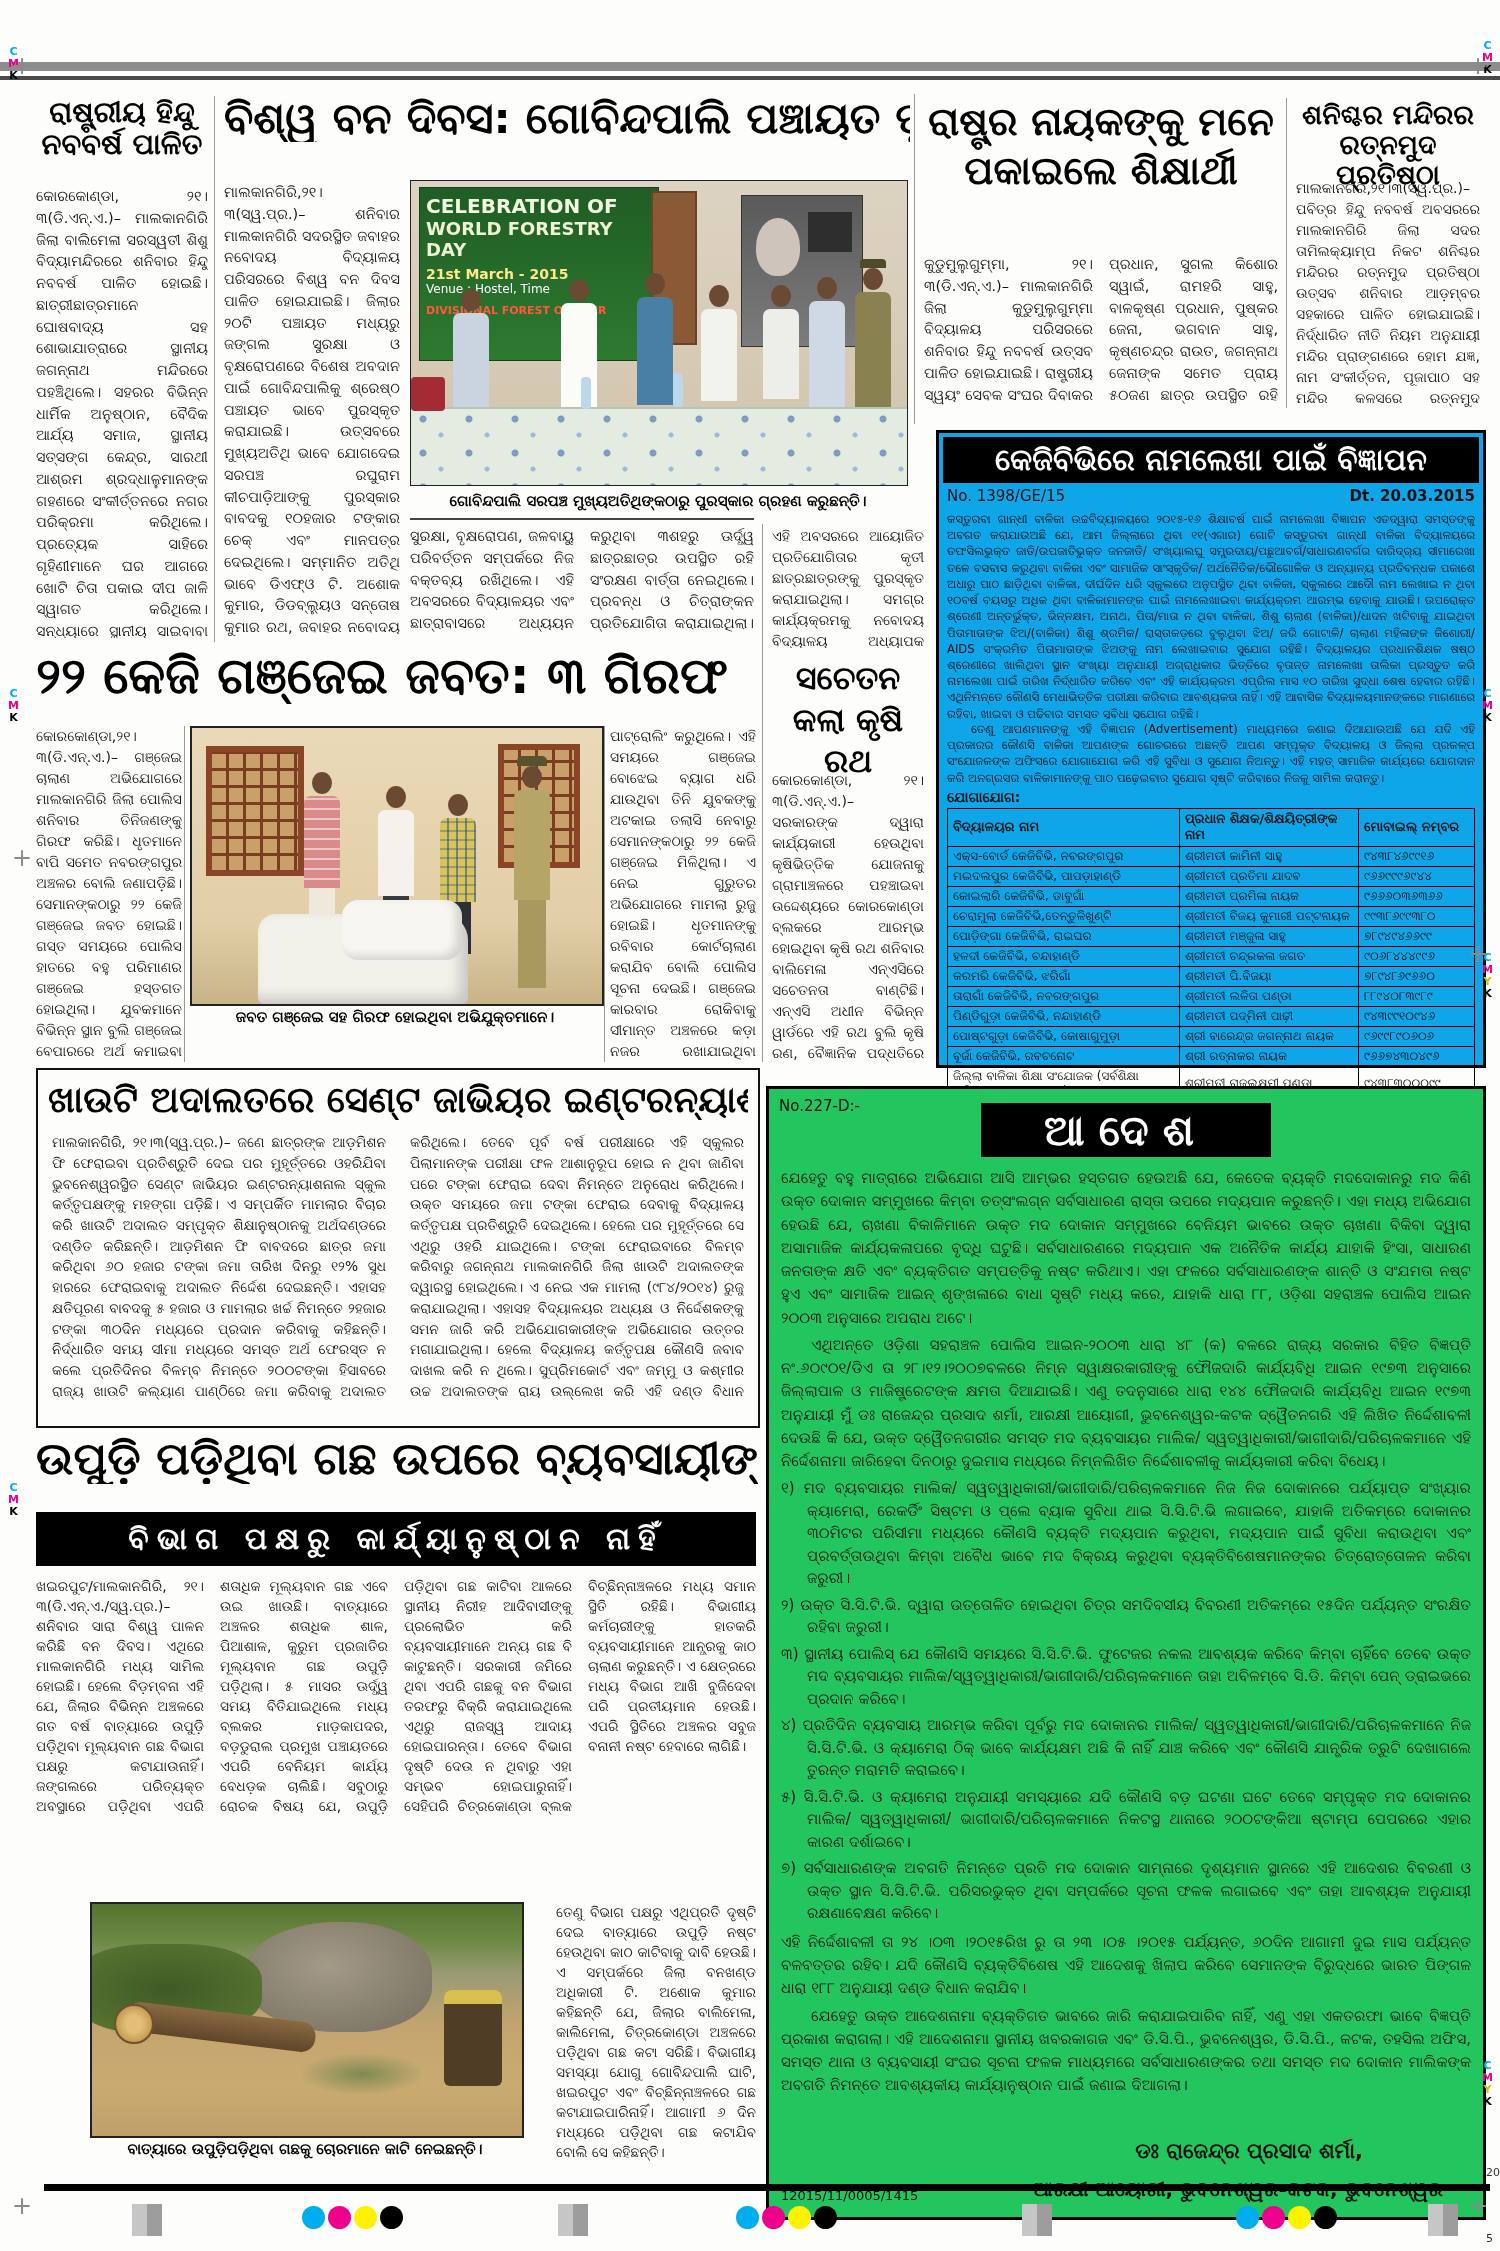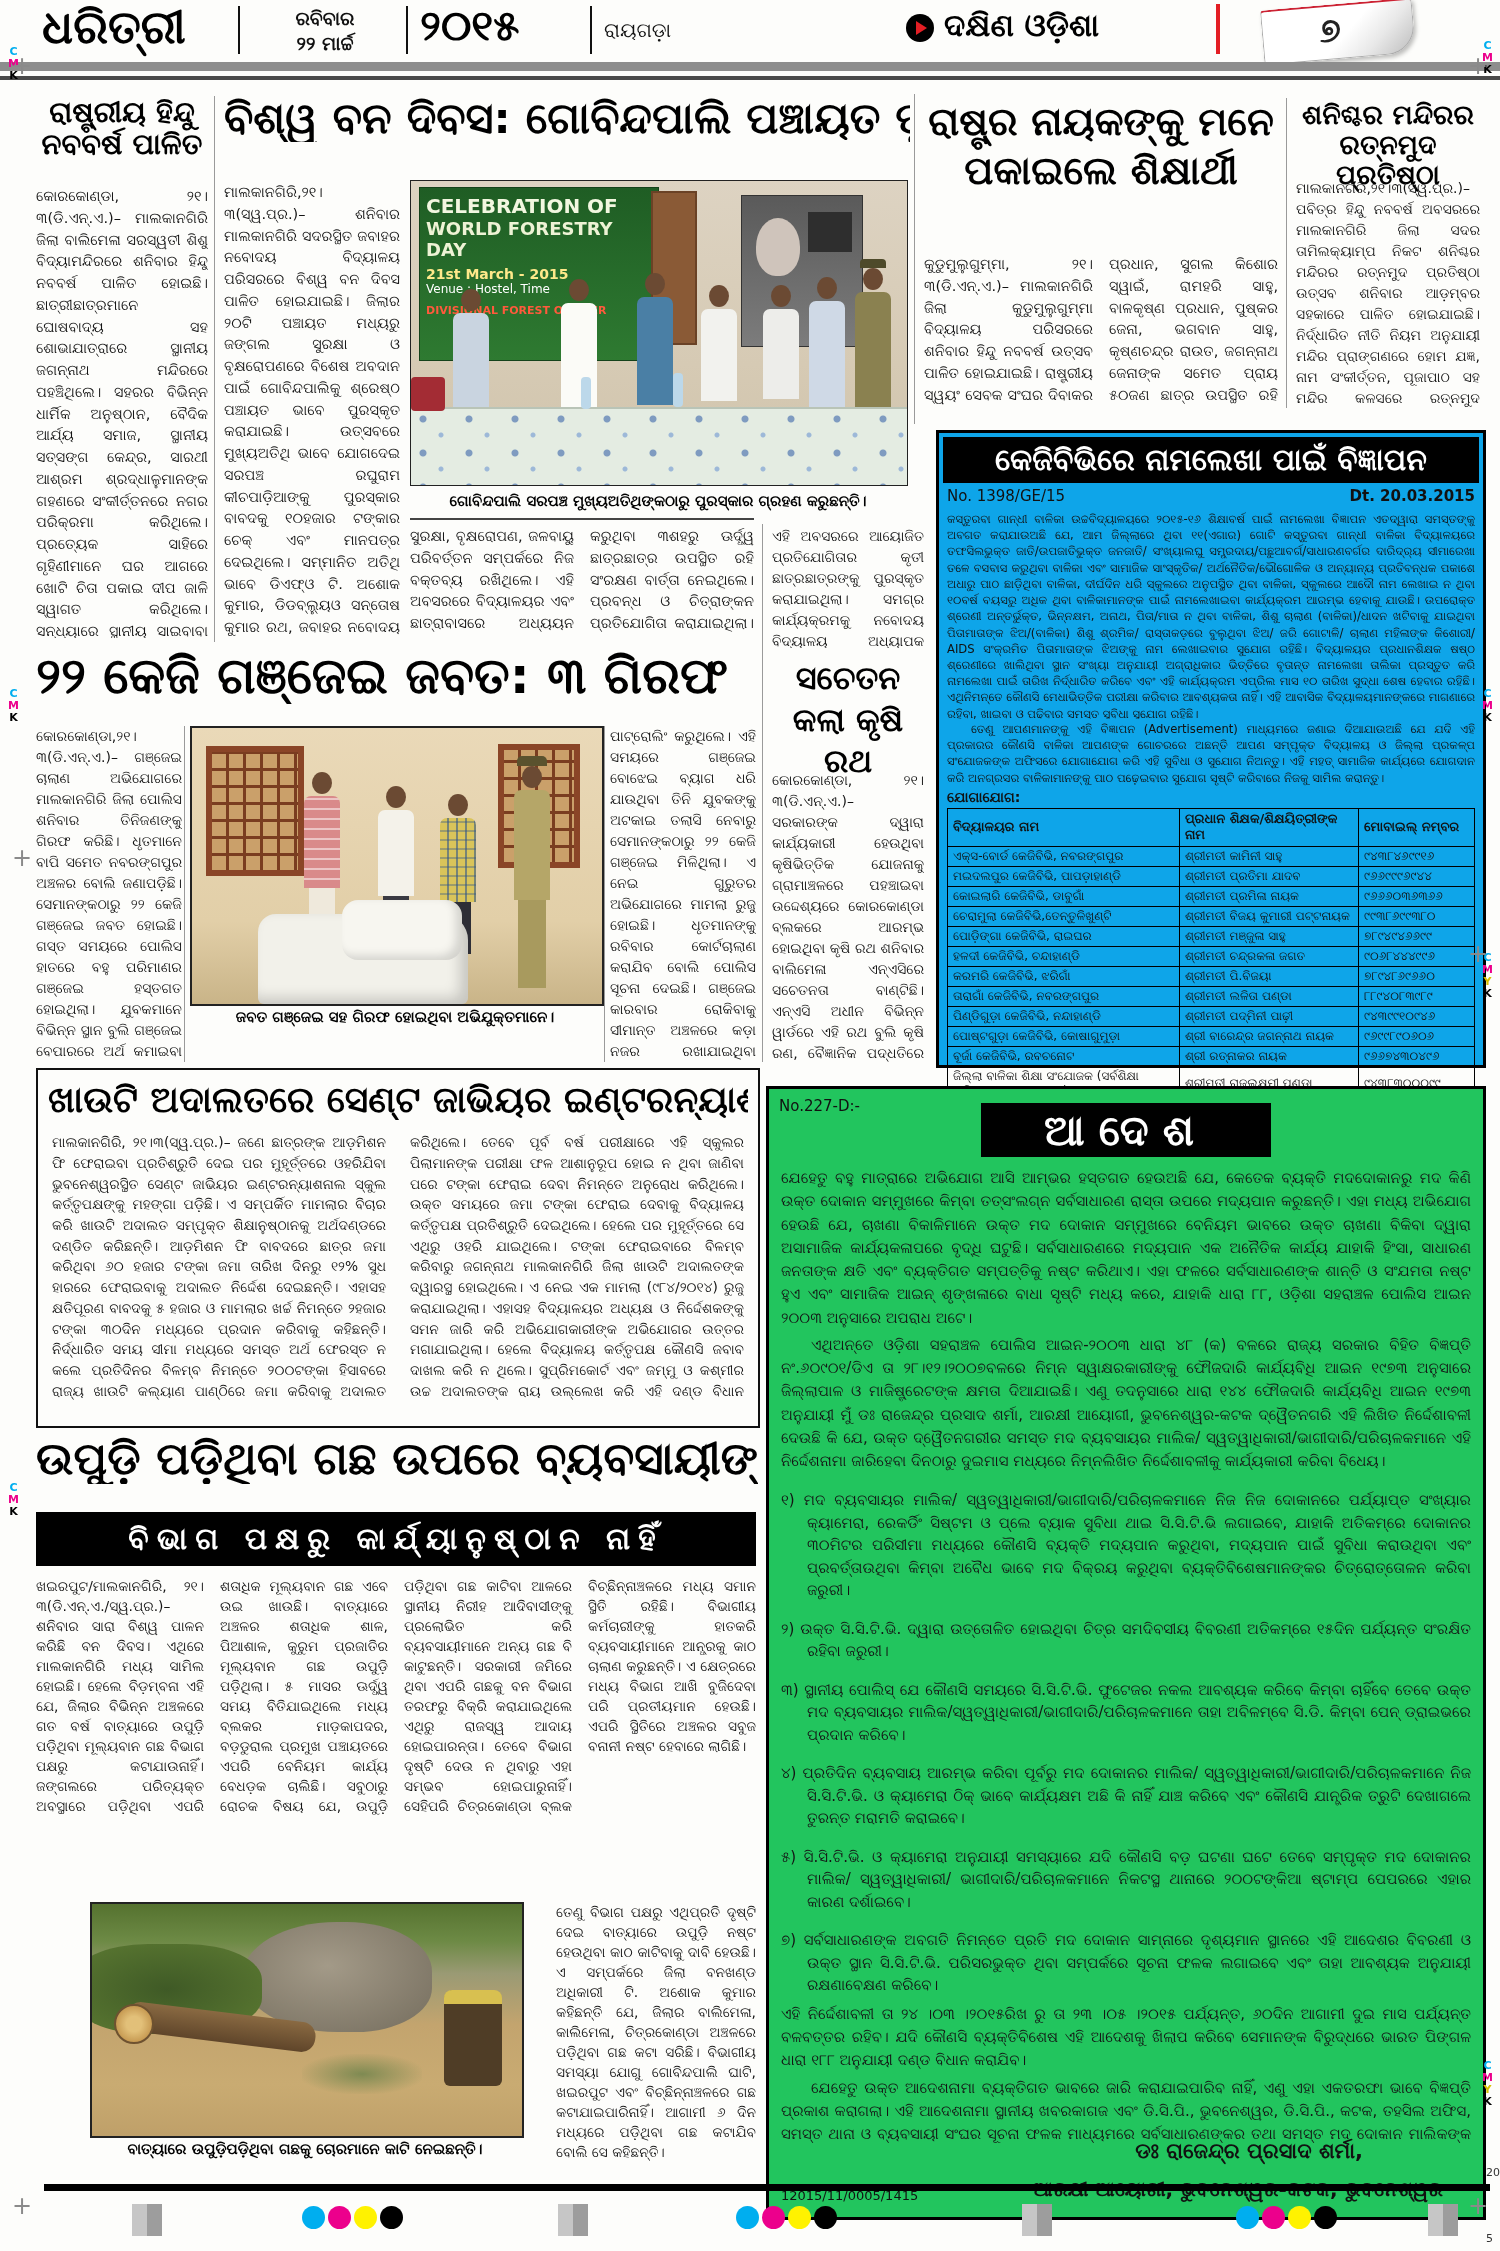--- a/index.html
+++ b/index.html
@@ -18,50 +18,27 @@
   .photo{border:1px solid #222;overflow:hidden;}
   .person{position:absolute;}
   .person .head{width:20px;height:22px;border-radius:50%;background:#6b4a33;margin:0 auto;}
   .person .torso{width:36px;height:72px;border-radius:7px 7px 0 0;margin:2px auto 0;}
   .blackbar{background:#000;color:#fff;}
   .regletters{font-size:11px;line-height:12px;font-weight:bold;text-align:center;}
   .crosshair{color:#8a8a8a;font-size:24px;line-height:20px;}
   table.kgbv{border-collapse:collapse;width:100%;font-size:12px;}
   table.kgbv th,table.kgbv td{border:1.5px solid #000;padding:2px 5px;text-align:left;line-height:1.25;}
   table.kgbv th{font-size:13px;}
-  .ord-item{padding-left:26px;text-indent:-26px;margin-top:16px;}
+  .ord-item{padding-left:26px;text-indent:-26px;margin-top:4px;}
 </style>
 </head>
 <body>
 
 <div id="page">
 
-  <div class="abs" style="left:0;top:0;width:1500px;height:60px;">
-    <div class="abs hl" style="left:42px;top:2px;font-size:46px;">ଧରିତ୍ରୀ</div>
-    <div class="abs" style="left:238px;top:6px;width:2px;height:48px;background:#111;"></div>
-    <div class="abs b" style="left:252px;top:6px;width:146px;text-align:center;font-size:19px;line-height:1.3;">
-      <div>ରବିବାର</div>
-      <div>୨୨ ମାର୍ଚ୍ଚ</div>
-    </div>
-    <div class="abs" style="left:406px;top:6px;width:2px;height:48px;background:#111;"></div>
-    <div class="abs hl" style="left:420px;top:2px;font-size:42px;">୨୦୧୫</div>
-    <div class="abs" style="left:590px;top:6px;width:2px;height:48px;background:#111;"></div>
-    <div class="abs" style="left:604px;top:18px;font-size:20px;">ରାୟଗଡ଼ା</div>
-
-    <div class="abs" style="left:906px;top:14px;width:28px;height:28px;border-radius:50%;background:#000;">
-      <div style="position:absolute;left:10px;top:7px;width:0;height:0;border-left:11px solid #e31e24;border-top:7px solid transparent;border-bottom:7px solid transparent;"></div>
-    </div>
-    <div class="abs hl" style="left:944px;top:8px;font-size:31px;">ଦକ୍ଷିଣ ଓଡ଼ିଶା</div>
-    <div class="abs" style="left:1216px;top:4px;width:4px;height:50px;background:#e31e24;"></div>
-
-    <div class="abs" style="left:1256px;top:2px;width:168px;height:56px;">
-      <div style="position:absolute;left:6px;top:2px;width:150px;height:52px;background:linear-gradient(135deg,#ffffff 55%,#e8e8e8 75%,#bdbdbd 100%);border:1px solid #aaa;border-top:2px solid #c23;border-radius:4px 4px 28px 4px;transform:rotate(-5deg);box-shadow:2px 3px 4px rgba(0,0,0,.25);"></div>
-      <div class="abs b" style="left:64px;top:8px;font-size:34px;color:#222;">୭</div>
-    </div>
-  </div>
 
   <div class="abs" style="left:0;top:62px;width:1500px;height:9px;background:#8d8d8d;"></div>
   <div class="abs" style="left:0;top:76px;width:1500px;height:4px;background:#4a4a4a;"></div>
 
   <div class="abs hl" style="left:36px;top:96px;width:172px;font-size:29px;text-align:center;">ରାଷ୍ଟ୍ରୀୟ ହିନ୍ଦୁ ନବବର୍ଷ ପାଳିତ</div>
   <div class="abs bt" style="left:36px;top:186px;width:172px;height:452px;">କୋରକୋଣ୍ଡା, ୨୧।୩(ଡି.ଏନ୍.ଏ.)– ମାଲକାନଗିରି ଜିଲା ବାଲିମେଳା ସରସ୍ୱତୀ ଶିଶୁ ବିଦ୍ୟାମନ୍ଦିରରେ ଶନିବାର ହିନ୍ଦୁ ନବବର୍ଷ ପାଳିତ ହୋଇଛି। ଛାତ୍ରୀଛାତ୍ରମାନେ ଘୋଷବାଦ୍ୟ ସହ ଶୋଭାଯାତ୍ରାରେ ସ୍ଥାନୀୟ ଜଗନ୍ନାଥ ମନ୍ଦିରରେ ପହଞ୍ଚିଥିଲେ। ସହରର ବିଭିନ୍ନ ଧାର୍ମିକ ଅନୁଷ୍ଠାନ, ବୈଦିକ ଆର୍ଯ୍ୟ ସମାଜ, ସ୍ଥାନୀୟ ସତ୍‌ସଙ୍ଗ କେନ୍ଦ୍ର, ସାରଥୀ ଆଶ୍ରମ ଶ୍ରଦ୍ଧାଳୁମାନଙ୍କ ଗହଣରେ ସଂକୀର୍ତ୍ତନରେ ନଗର ପରିକ୍ରମା କରିଥିଲେ। ପ୍ରତ୍ୟେକ ସାହିରେ ଗୃହିଣୀମାନେ ଘର ଆଗରେ ଖୋଟି ଚିତା ପକାଇ ଦୀପ ଜାଳି ସ୍ୱାଗତ କରିଥିଲେ। ସନ୍ଧ୍ୟାରେ ସ୍ଥାନୀୟ ସାଇବାବା ମନ୍ଦିରରେ ସଂସ୍କୃତି ରକ୍ଷା ସମ୍ପର୍କିତ ପ୍ରବଚନ କାର୍ଯ୍ୟକ୍ରମ ଅନୁଷ୍ଠିତ ହୋଇଥିଲା। ପ୍ରବଚକ ଭାବେ ଗଙ୍ଗାଧର ନନ୍ଦ ଉପସ୍ଥିତ ରହି ଭାରତୀୟ ସଂସ୍କୃତିର ସୁରକ୍ଷା ଉପରେ ଆଲୋକପାତ କରିଥିଲେ।</div>
   <div class="abs vline" style="left:214px;top:96px;height:546px;"></div>
 
   <div class="abs hl" style="left:224px;top:94px;width:686px;font-size:43px;white-space:nowrap;overflow:hidden;">ବିଶ୍ୱ ବନ ଦିବସ: ଗୋବିନ୍ଦପାଲି ପଞ୍ଚାୟତ ପୁରସ୍କୃତ</div>
   <div class="abs bt" style="left:224px;top:182px;width:176px;height:456px;">ମାଲକାନଗିରି,୨୧।୩(ସ୍ୱ.ପ୍ର.)– ଶନିବାର ମାଲକାନଗିରି ସଦରସ୍ଥିତ ଜବାହର ନବୋଦୟ ବିଦ୍ୟାଳୟ ପରିସରରେ ବିଶ୍ୱ ବନ ଦିବସ ପାଳିତ ହୋଇଯାଇଛି। ଜିଲାର ୨୦ଟି ପଞ୍ଚାୟତ ମଧ୍ୟରୁ ଜଙ୍ଗଲ ସୁରକ୍ଷା ଓ ବୃକ୍ଷରୋପଣରେ ବିଶେଷ ଅବଦାନ ପାଇଁ ଗୋବିନ୍ଦପାଲିକୁ ଶ୍ରେଷ୍ଠ ପଞ୍ଚାୟତ ଭାବେ ପୁରସ୍କୃତ କରାଯାଇଛି। ଉତ୍ସବରେ ମୁଖ୍ୟଅତିଥି ଭାବେ ଯୋଗଦେଇ ସରପଞ୍ଚ ରଘୁରାମ କୀଚପାଡ଼ିଆଙ୍କୁ ପୁରସ୍କାର ବାବଦକୁ ୧୦ହଜାର ଟଙ୍କାର ଚେକ୍ ଏବଂ ମାନପତ୍ର ଦେଇଥିଲେ। ସମ୍ମାନିତ ଅତିଥି ଭାବେ ଡିଏଫ୍ଓ ଟି. ଅଶୋକ କୁମାର, ଡିଡବ୍ଲ୍ୟୁଓ ସନ୍ତୋଷ କୁମାର ରଥ, ଜବାହର ନବୋଦୟ ବିଦ୍ୟାଳୟର ଅଧ୍ୟକ୍ଷ ଟି. ନାୟାର, ସହକାରୀ ବନ ସଂରକ୍ଷକ ଶ୍ରୀକାନ୍ତ ନାୟକ ମଞ୍ଚାସୀନ ରହି ବିଶ୍ୱ ବନ ଦିବସ ପାଳନର ତାତ୍ପର୍ଯ୍ୟ, ଜଙ୍ଗଲ</div>

